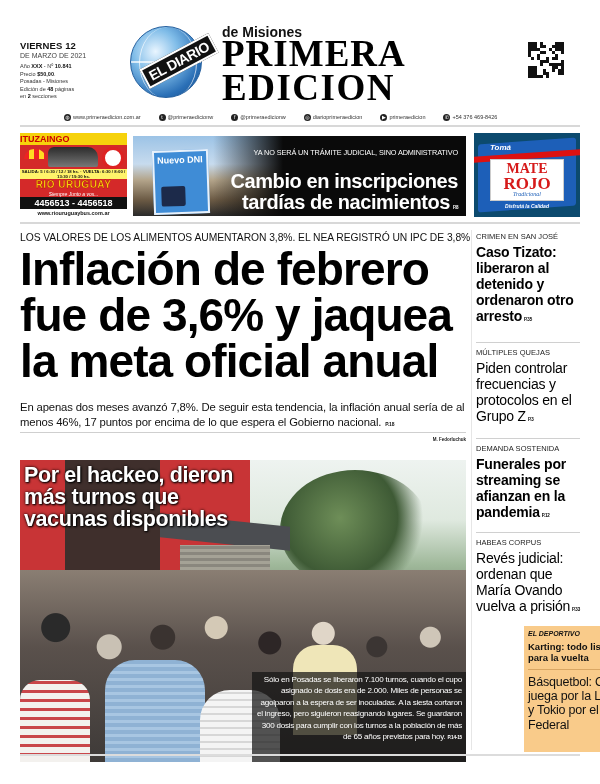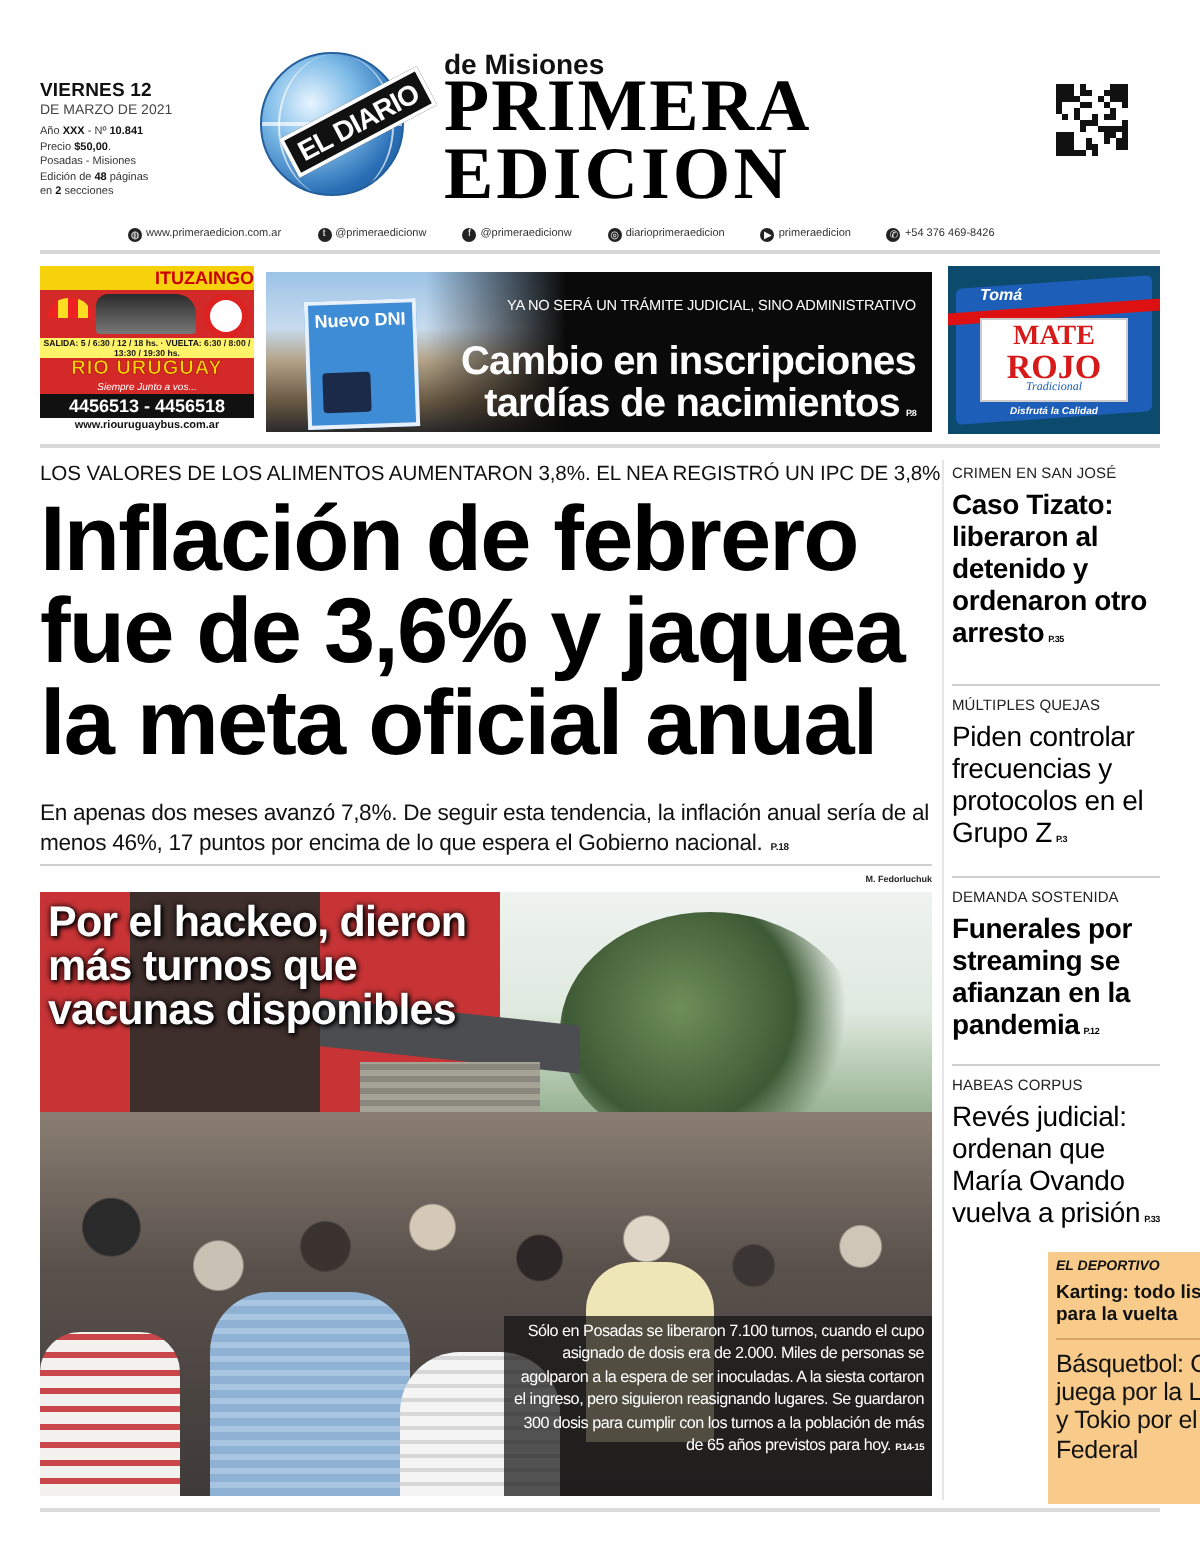--- a/index.html
+++ b/index.html
@@ -36,21 +36,21 @@
   .qr-cell { position: absolute; background: #111; }
 
   
   .contact-bar { position: absolute; left: 44px; top: 110px; width: 480px; height: 14px; display: flex; align-items: center; gap: 18px; }
   .contact { display: flex; align-items: center; gap: 2px; font-size: 5.5px; color: #333; white-space: nowrap; }
   .c-icon { width: 7px; height: 7px; border-radius: 50%; background: #222; color: #fff; font-size: 5px; display: inline-flex; align-items: center; justify-content: center; }
   .rule-top { position: absolute; left: 0; top: 125px; width: 560px; height: 2px; background: #d8d8d8; }
 
   
   .ad-left { position: absolute; left: 0; top: 133px; width: 107px; height: 84px; background: #d42929; overflow: hidden; }
-  .ad-left .bar { position: absolute; left: 0; top: 0; width: 107px; height: 12px; background: #f6d20c; color: #c00; font-weight: bold; font-size: 9px; text-align: right; line-height: 12px; }
+  .ad-left .bar { position: absolute; left: 0; top: 0; width: 107px; height: 12px; background: #f6d20c; color: #c00; font-weight: bold; font-size: 9px; text-align: left; line-height: 12px; }
   .ad-left .bus { position: absolute; left: 28px; top: 14px; width: 50px; height: 20px; background: linear-gradient(#2b2b2b, #777); border-radius: 6px 10px 2px 2px; }
   .ad-left .umbrella { position: absolute; left: 4px; top: 16px; width: 22px; height: 10px; background: repeating-linear-gradient(90deg, #e22 0 5px, #fd2 5px 10px); border-radius: 12px 12px 0 0; }
   .ad-left .logo-circle { position: absolute; left: 82px; top: 14px; width: 22px; height: 22px; border-radius: 50%; background: #fff; border: 3px solid #d22; }
   .ad-left .sched { position: absolute; left: 0; top: 36px; width: 107px; height: 10px; background: #fff36a; color: #111; font-size: 4.3px; font-weight: bold; text-align: center; line-height: 5px; }
   .ad-left .brand { position: absolute; left: 0; top: 46px; width: 107px; height: 12px; color: #f6d20c; font-weight: bold; font-size: 10px; text-align: center; letter-spacing: 0.5px; -webkit-text-stroke: 0.3px #a00; }
   .ad-left .slogan { position: absolute; left: 0; top: 58px; width: 107px; font-size: 5px; color: #fff; text-align: center; font-style: italic; }
   .ad-left .phones { position: absolute; left: 0; top: 64px; width: 107px; height: 12px; background: #111; color: #fff; font-weight: bold; font-size: 9px; text-align: center; line-height: 12px; }
   .ad-left .web { position: absolute; left: 0; top: 76px; width: 107px; height: 8px; background: #fff; color: #111; font-weight: bold; font-size: 5.5px; text-align: center; line-height: 8px; }
 
   .banner { position: absolute; left: 113px; top: 136px; width: 333px; height: 80px; background: #0a0a0a; overflow: hidden; }
@@ -79,21 +79,21 @@
   
   .main-col { position: absolute; left: 0; top: 226px; width: 450px; }
   .kicker-main { position: absolute; left: 0; top: 6px; width: 514px; font-size: 10.3px; color: #111; letter-spacing: -0.05px; white-space: nowrap; }
   .headline-main { position: absolute; left: 0; top: 20px; width: 455px; font-weight: bold; font-size: 46px; line-height: 46px; letter-spacing: -0.9px; color: #000; }
   .deck-main { position: absolute; left: 0; top: 174px; width: 450px; font-size: 11.3px; line-height: 15px; color: #111; letter-spacing: -0.15px; }
   .page-ref { font-size: 5px; font-weight: bold; margin-left: 4px; }
   .rule-mid { position: absolute; left: 0; top: 432px; width: 446px; height: 1px; background: #cfcfcf; }
   .credit { position: absolute; left: 390px; top: 437px; width: 56px; text-align: right; font-size: 4.5px; font-weight: bold; color: #222; }
 
   
-  .photo { position: absolute; left: 0; top: 446px; width: 446px; height: 302px; overflow: hidden; background: #6e6a62; }
+  .photo { position: absolute; left: 0; top: 460px; width: 446px; height: 302px; overflow: hidden; background: #6e6a62; }
   .ph-wall { position: absolute; left: 0; top: 0; width: 230px; height: 150px; background: #c83436; }
   .ph-dark { position: absolute; left: 45px; top: 0; width: 95px; height: 130px; background: #3f2f2c; }
   .ph-roof { position: absolute; left: 140px; top: 60px; width: 130px; height: 24px; background: #4b4d51; transform: skewY(6deg); }
   .ph-stairs { position: absolute; left: 160px; top: 85px; width: 90px; height: 40px; background: repeating-linear-gradient(0deg, #8a877e 0 3px, #a5a296 3px 6px); }
   .ph-sky { position: absolute; left: 230px; top: 0; width: 216px; height: 150px; background: linear-gradient(180deg, #eef3f0 0%, #dfe9df 40%, #9fb89a 70%, #6d7f67 100%); }
   .ph-tree { position: absolute; left: 260px; top: 10px; width: 150px; height: 120px; border-radius: 50%;
     background: radial-gradient(circle at 40% 40%, #6e8e58 0%, #3e5a35 50%, rgba(62,90,53,0) 72%); }
   .ph-crowd { position: absolute; left: 0; top: 110px; width: 446px; height: 192px;
     background:
       radial-gradient(circle at 8% 30%, #2a2a2a 0 14px, transparent 15px),

